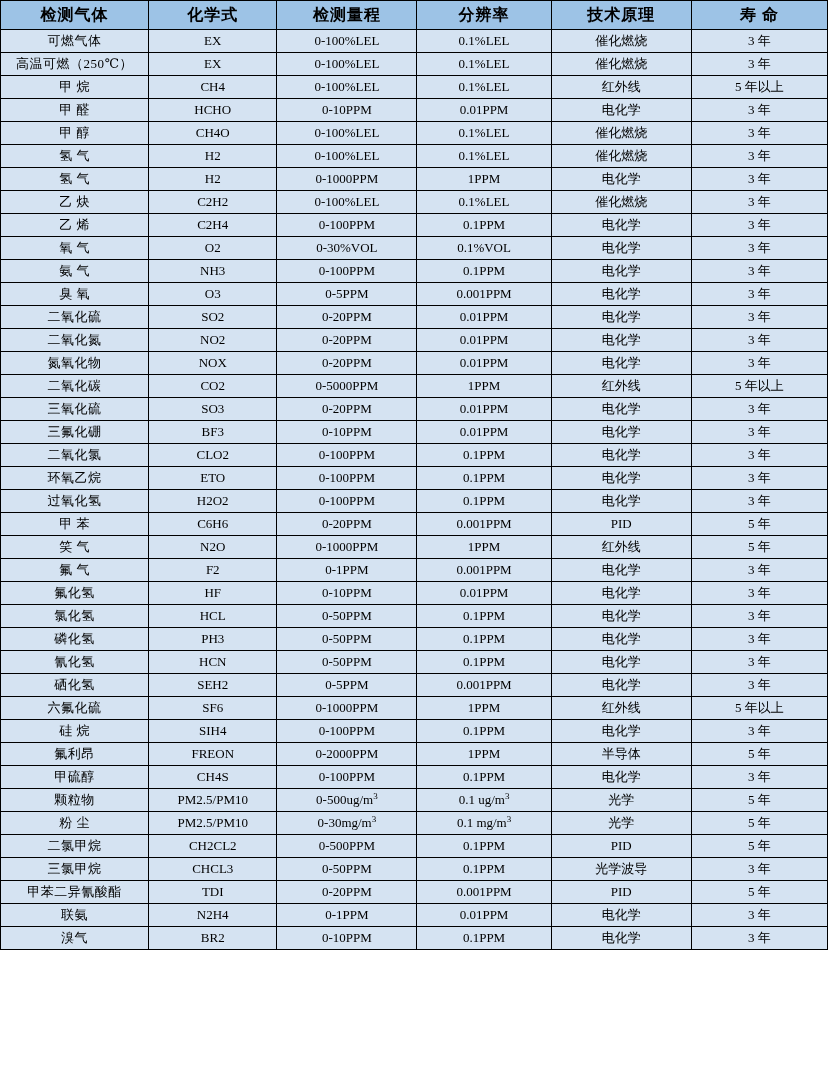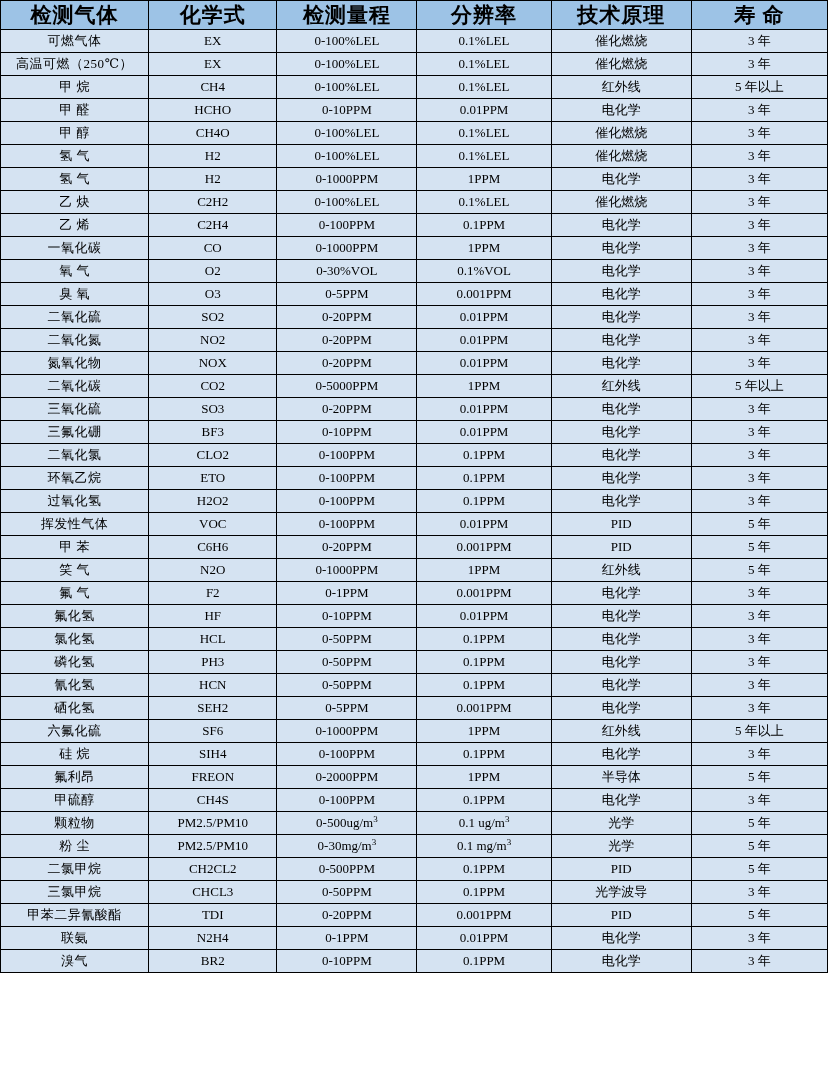--- a/index.html
+++ b/index.html
@@ -24,21 +24,21 @@
     padding: 0;
     height: 22px;
     line-height: 22px;
     font-size: 13px;
     white-space: nowrap;
     overflow: hidden;
   }
   #gas-table thead th {
     background: #9dc3e6;
     font-weight: bold;
-    font-size: 21px;
+    font-size: 16px;
     height: 28px;
     line-height: 28px;
     letter-spacing: 1px;
   }
   #gas-table tbody td {
     background: #d5e3f2;
   }
   #gas-table tbody td.c-name {
     letter-spacing: 0.5px;
     margin-top: 36px;
@@ -144,32 +144,32 @@
       </tr>
       <tr>
         <td class="c-name">乙 烯</td>
         <td>C2H4</td>
         <td>0-100PPM</td>
         <td>0.1PPM</td>
         <td>电化学</td>
         <td>3 年</td>
       </tr>
       <tr>
-        <td class="c-name">一氧化碳</td>
-        <td>CO</td>
-        <td>0-1000PPM</td>
-        <td>1PPM</td>
-        <td>电化学</td>
-        <td>3 年</td>
-      </tr>
-      <tr>
         <td class="c-name">氧 气</td>
         <td>O2</td>
         <td>0-30%VOL</td>
         <td>0.1%VOL</td>
+        <td>电化学</td>
+        <td>3 年</td>
+      </tr>
+      <tr>
+        <td class="c-name">氨 气</td>
+        <td>NH3</td>
+        <td>0-100PPM</td>
+        <td>0.1PPM</td>
         <td>电化学</td>
         <td>3 年</td>
       </tr>
       <tr>
         <td class="c-name">臭 氧</td>
         <td>O3</td>
         <td>0-5PPM</td>
         <td>0.001PPM</td>
         <td>电化学</td>
         <td>3 年</td>
@@ -240,28 +240,20 @@
       </tr>
       <tr>
         <td class="c-name">过氧化氢</td>
         <td>H2O2</td>
         <td>0-100PPM</td>
         <td>0.1PPM</td>
         <td>电化学</td>
         <td>3 年</td>
       </tr>
       <tr>
-        <td class="c-name">挥发性气体</td>
-        <td>VOC</td>
-        <td>0-100PPM</td>
-        <td>0.01PPM</td>
-        <td>PID</td>
-        <td>5 年</td>
-      </tr>
-      <tr>
         <td class="c-name">甲 苯</td>
         <td>C6H6</td>
         <td>0-20PPM</td>
         <td>0.001PPM</td>
         <td>PID</td>
         <td>5 年</td>
       </tr>
       <tr>
         <td class="c-name">笑 气</td>
         <td>N2O</td>

